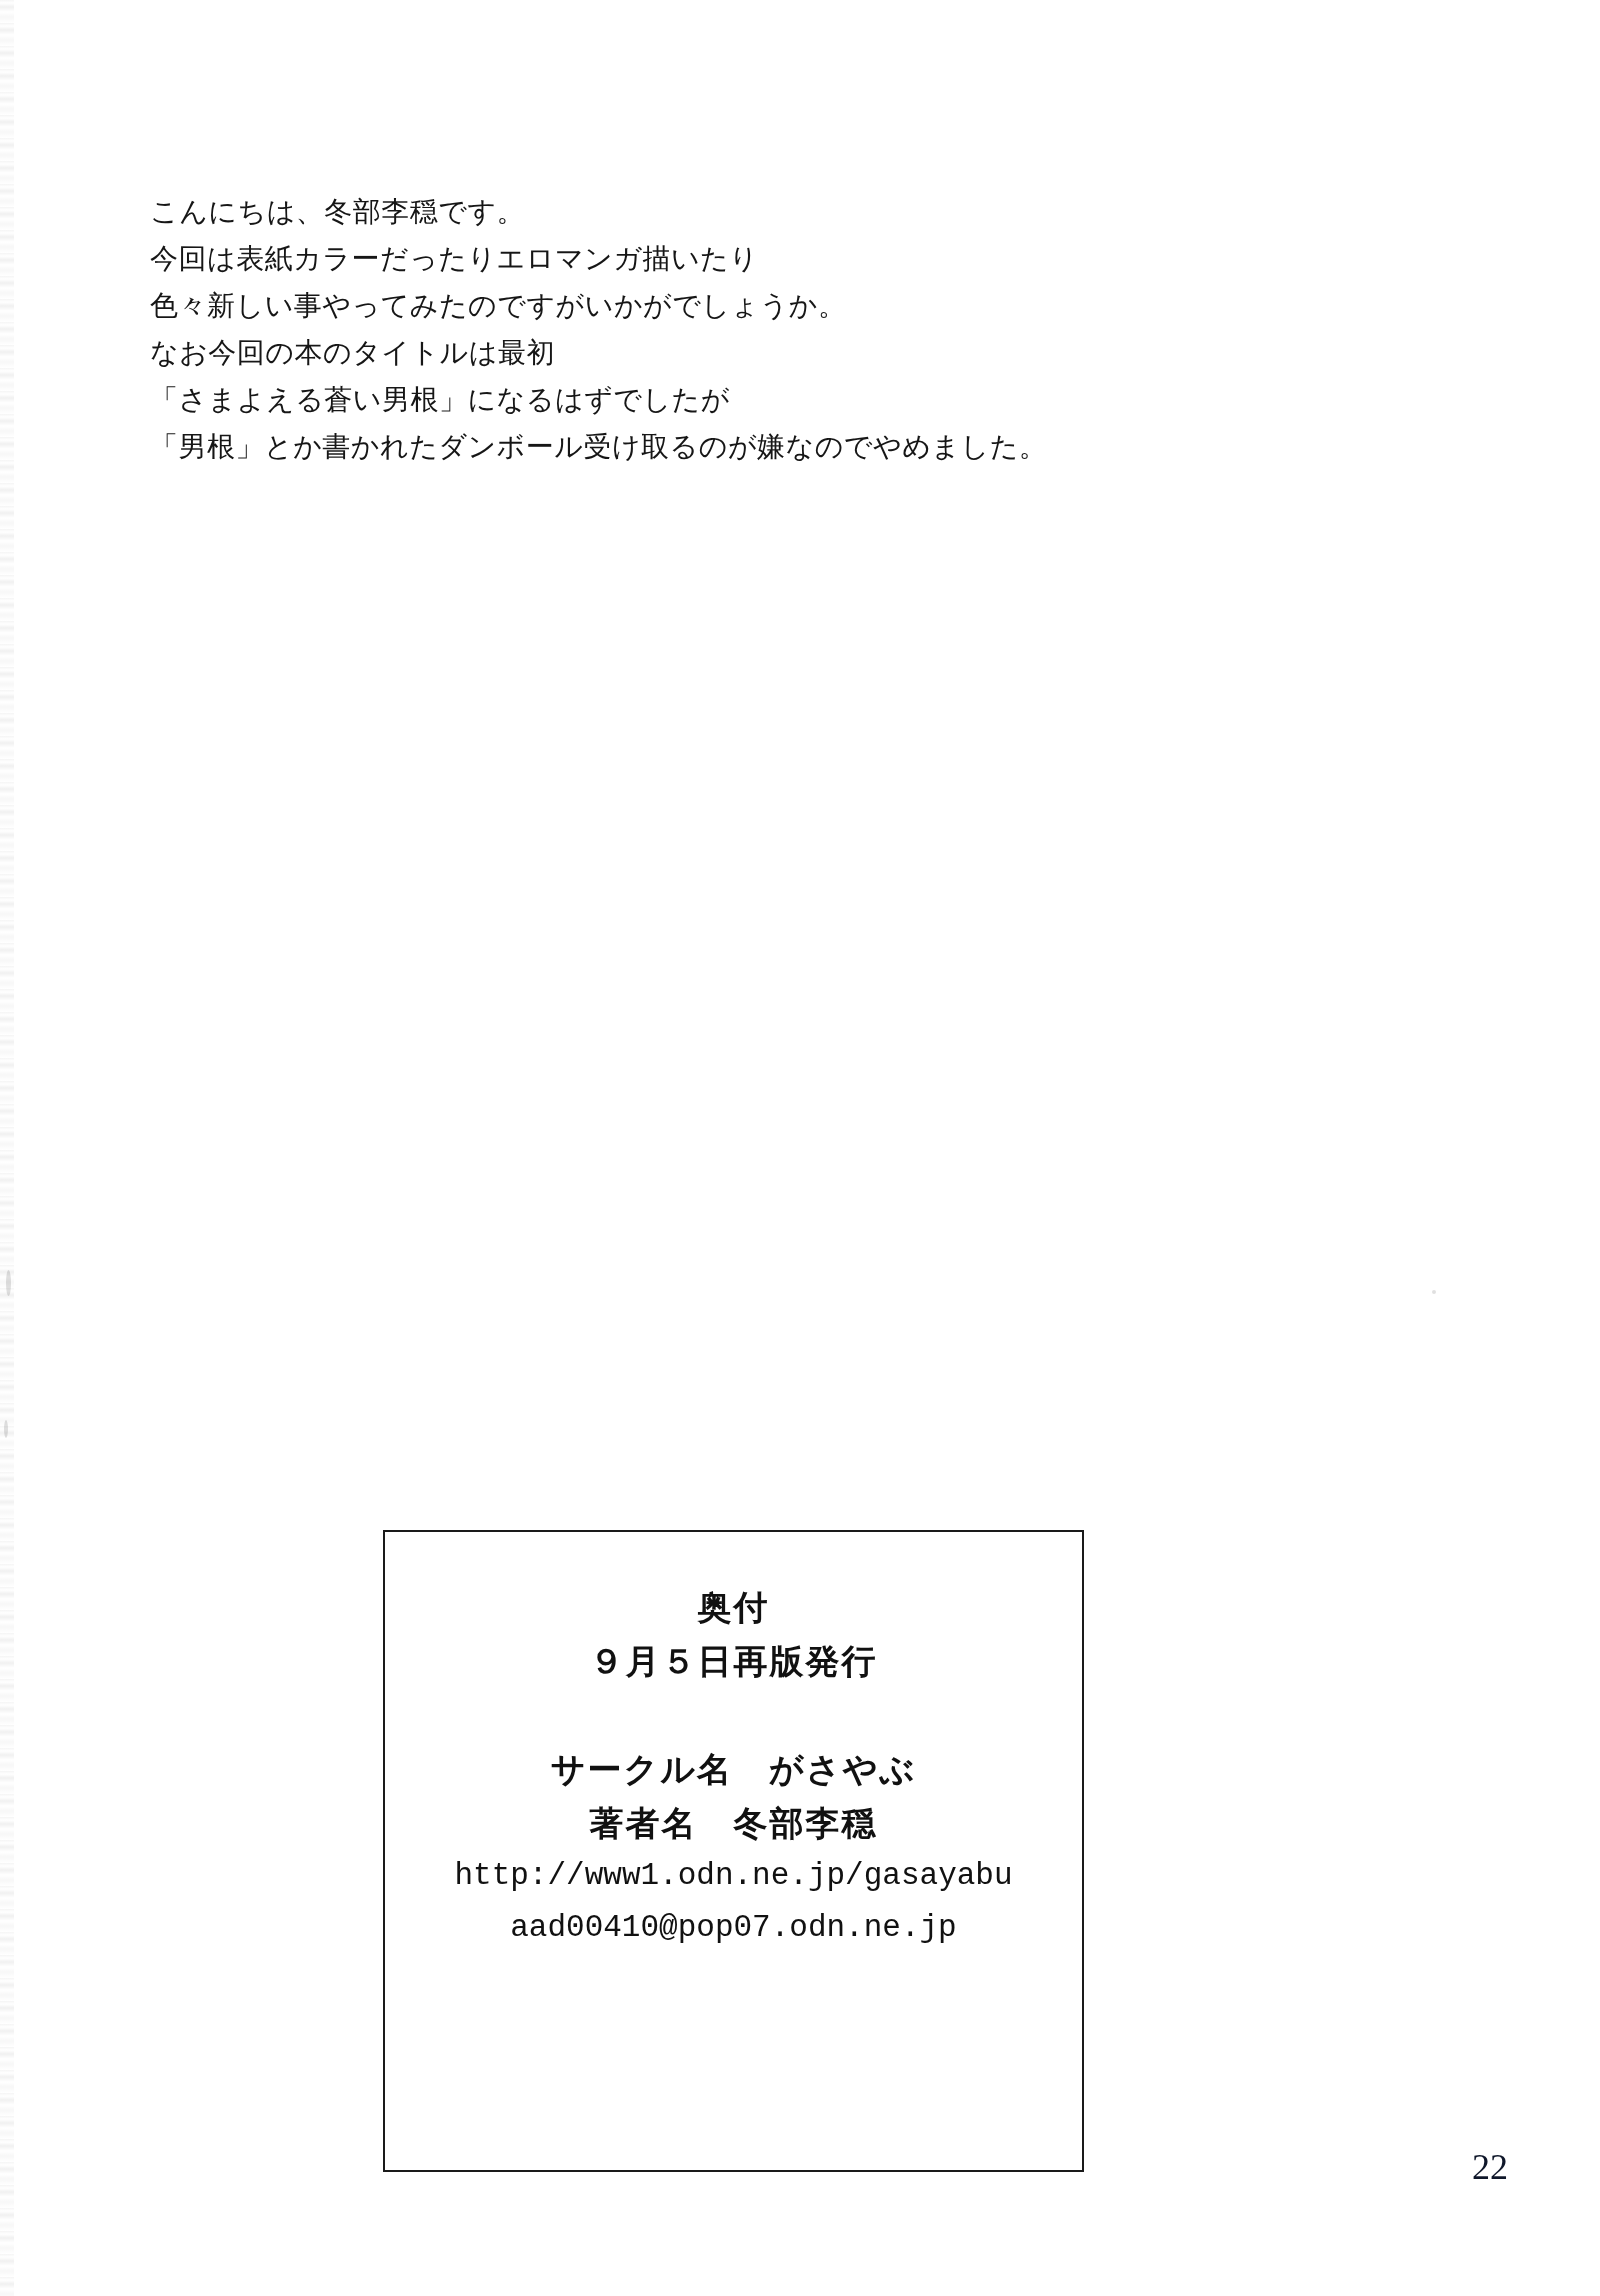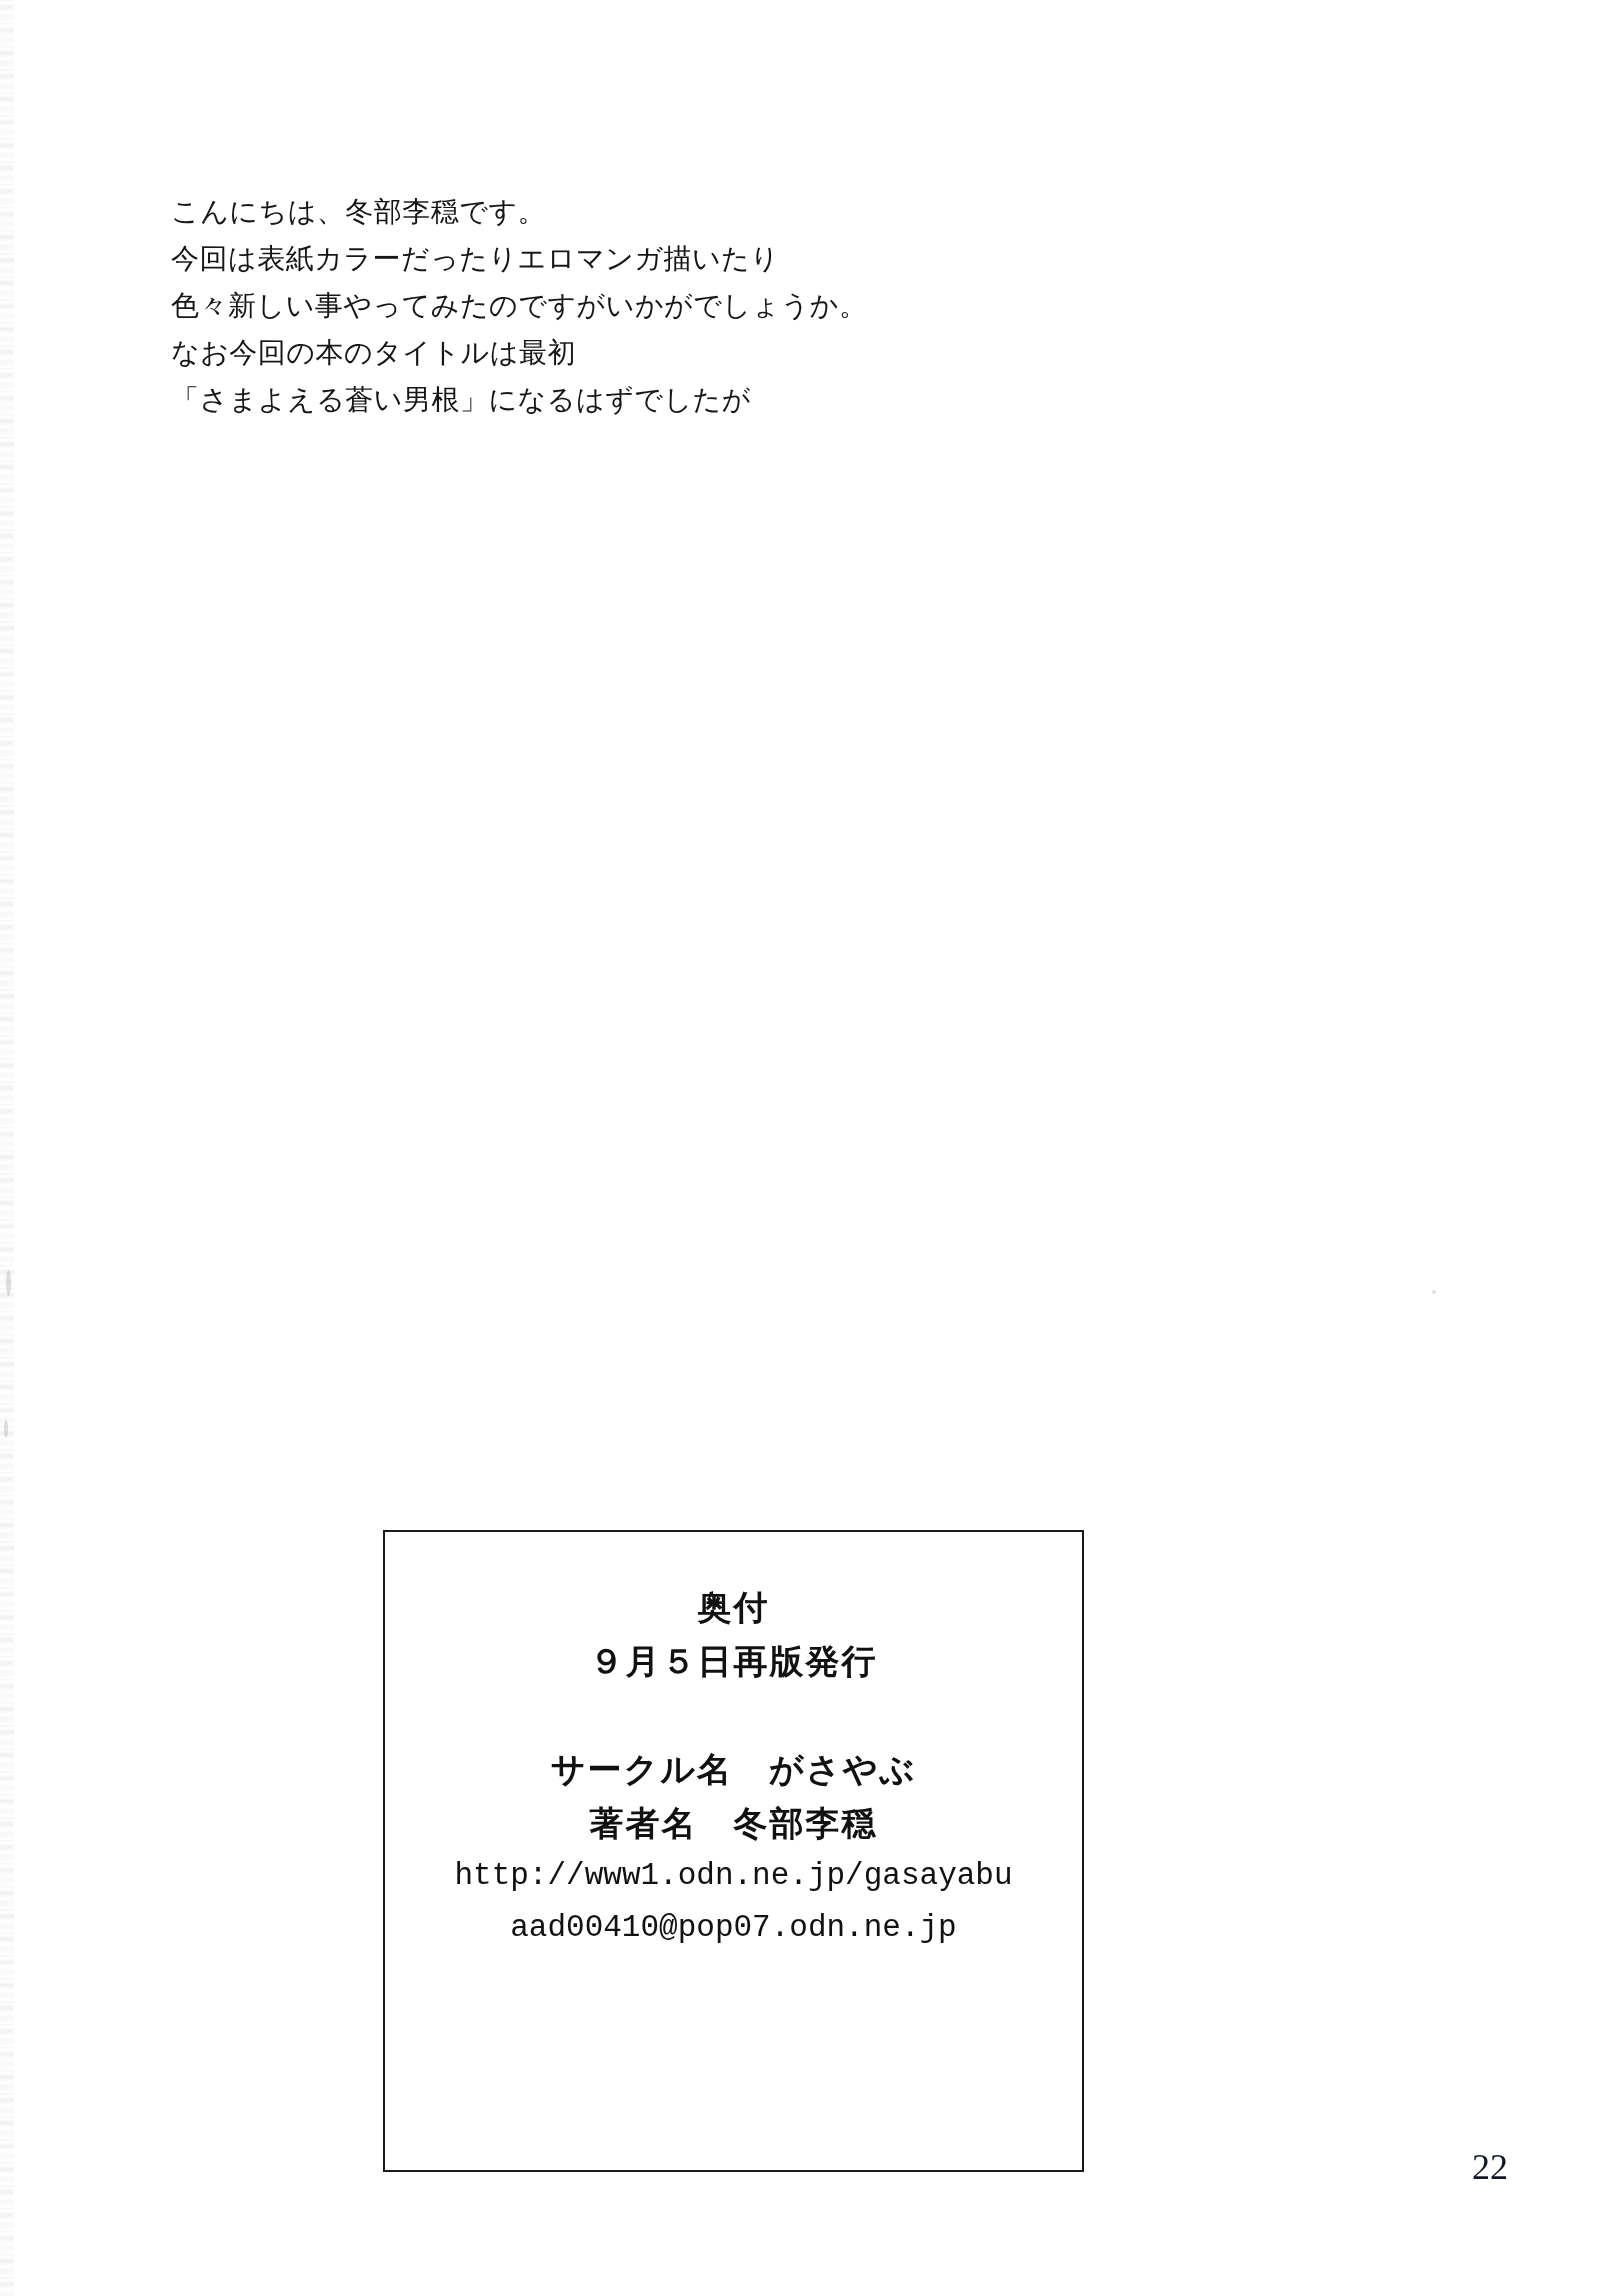--- a/index.html
+++ b/index.html
@@ -42,21 +42,21 @@
   }
   .scan-speck {
     position: absolute;
     background: rgba(0,0,0,0.12);
     border-radius: 50%;
   }
 
   
   .afterword {
     position: absolute;
-    left: 171px;
+    left: 150px;
     top: 188px;
     width: 1260px;
   }
   .afterword p {
     margin: 0;
     font-size: 28px;
     line-height: 47px;
     letter-spacing: 0.5px;
     white-space: pre;
     color: #161616;
@@ -118,20 +118,21 @@
   <div class="scan-speck" style="left:6px; top:1270px; width:5px; height:26px;"></div>
   <div class="scan-speck" style="left:4px; top:1420px; width:4px; height:18px;"></div>
   <div class="scan-speck" style="left:1432px; top:1290px; width:4px; height:4px;"></div>
 
   <div class="afterword">
     <p>こんにちは、冬部李穏です。</p>
     <p>今回は表紙カラーだったりエロマンガ描いたり</p>
     <p>色々新しい事やってみたのですがいかがでしょうか。</p>
     <p>なお今回の本のタイトルは最初</p>
     <p>「さまよえる蒼い男根」になるはずでしたが</p>
+    <p>「男根」とか書かれたダンボール受け取るのが嫌なのでやめました。</p>
     <div class="gap"></div>
   </div>
 
   <div class="colophon">
     <div class="line">奥付</div>
     <div class="line">９月５日再版発行</div>
     <div class="spacer"></div>
     <div class="line">サークル名　がさやぶ</div>
     <div class="line">著者名　冬部李穏</div>
     <div class="line mono">http://www1.odn.ne.jp/gasayabu</div>

